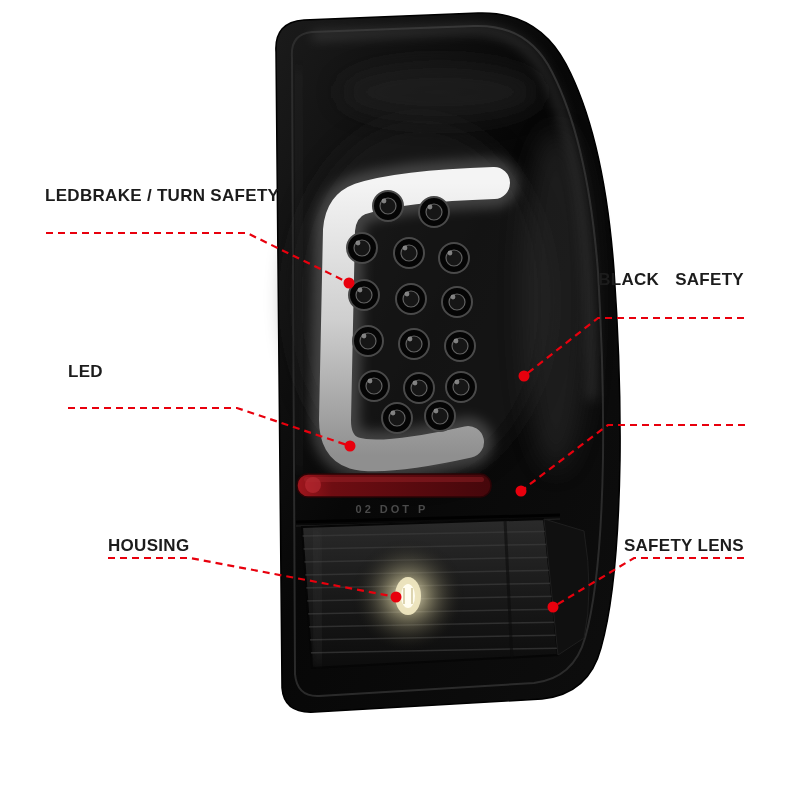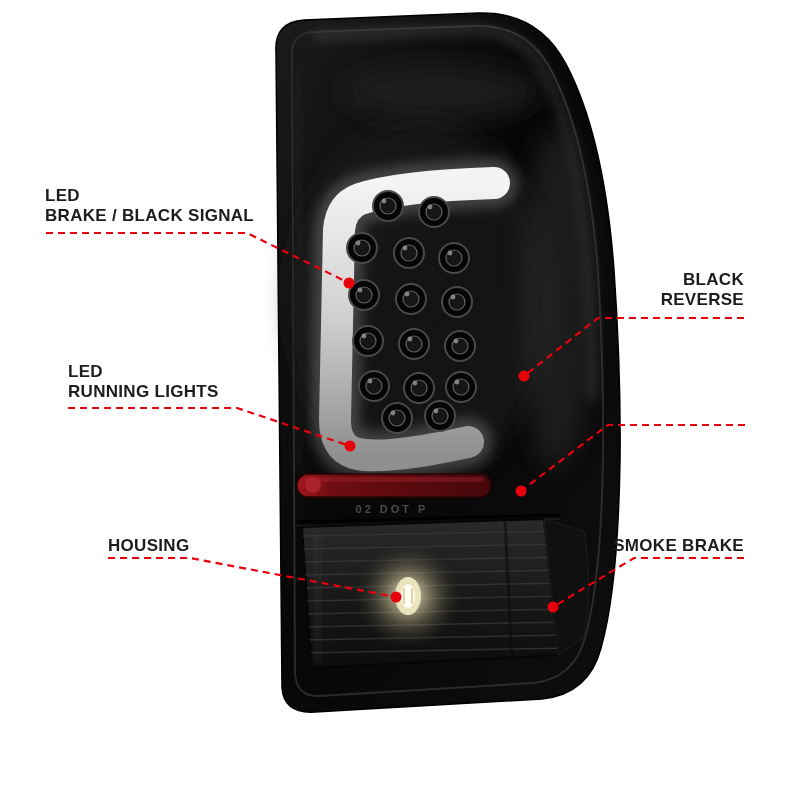--- a/index.html
+++ b/index.html
@@ -6,25 +6,25 @@
   body{
     width:800px;height:800px;
     background:#ffffff;
     font-family:"Liberation Sans",sans-serif;
     overflow:hidden;
   }
   .stage{position:relative;width:800px;height:800px;background:#ffffff;}
   svg.art{position:absolute;left:0;top:0;display:block;}
   .callout{
     position:absolute;
-    display:flex;flex-direction:column;
+    display:flex;
     line-height:20px;font-size:17px;font-weight:700;
     color:#1c1c1c;letter-spacing:.3px;white-space:nowrap;
   }
-  .callout.right{align-items:flex-end;text-align:right;}
+  .callout.right{align-items:flex-end;text-align:right;gap:16px;}
   .callout.left{align-items:flex-start;text-align:left;}
 </style>
 </head>
 <body>
 
 <div class="stage">
 
   <svg class="art" width="800" height="800" viewBox="0 0 800 800">
     <defs>
       <linearGradient id="bodyGrad" x1="0" y1="0" x2="1" y2="1">
@@ -148,35 +148,34 @@
       <circle cx="524" cy="376" r="5.5"></circle>
       <circle cx="350" cy="446" r="5.5"></circle>
       <circle cx="521" cy="491" r="5.5"></circle>
       <circle cx="396" cy="597" r="5.5"></circle>
       <circle cx="553" cy="607" r="5.5"></circle>
     </g>
   </svg>
 
   <div class="callout left" style="left:45px;top:186px">
     <span>LED</span>
-    <span>BRAKE / BLACK SIGNAL</span>
+    <span>BRAKE / TURN SAFETY</span>
   </div>
 
   <div class="callout right" style="right:56px;top:270px">
     <span>BLACK</span>
-    <span>REVERSE</span>
+    <span>SAFETY</span>
   </div>
 
   <div class="callout left" style="left:68px;top:362px">
     <span>LED</span>
-    <span>RUNNING LIGHTS</span>
   </div>
 
 
   <div class="callout left" style="left:108px;top:536px">
     <span>HOUSING</span>
   </div>
 
   <div class="callout right" style="right:56px;top:536px">
-    <span>SMOKE BRAKE</span>
+    <span>SAFETY LENS</span>
   </div>
 
 </div>
 
 </body></html>

